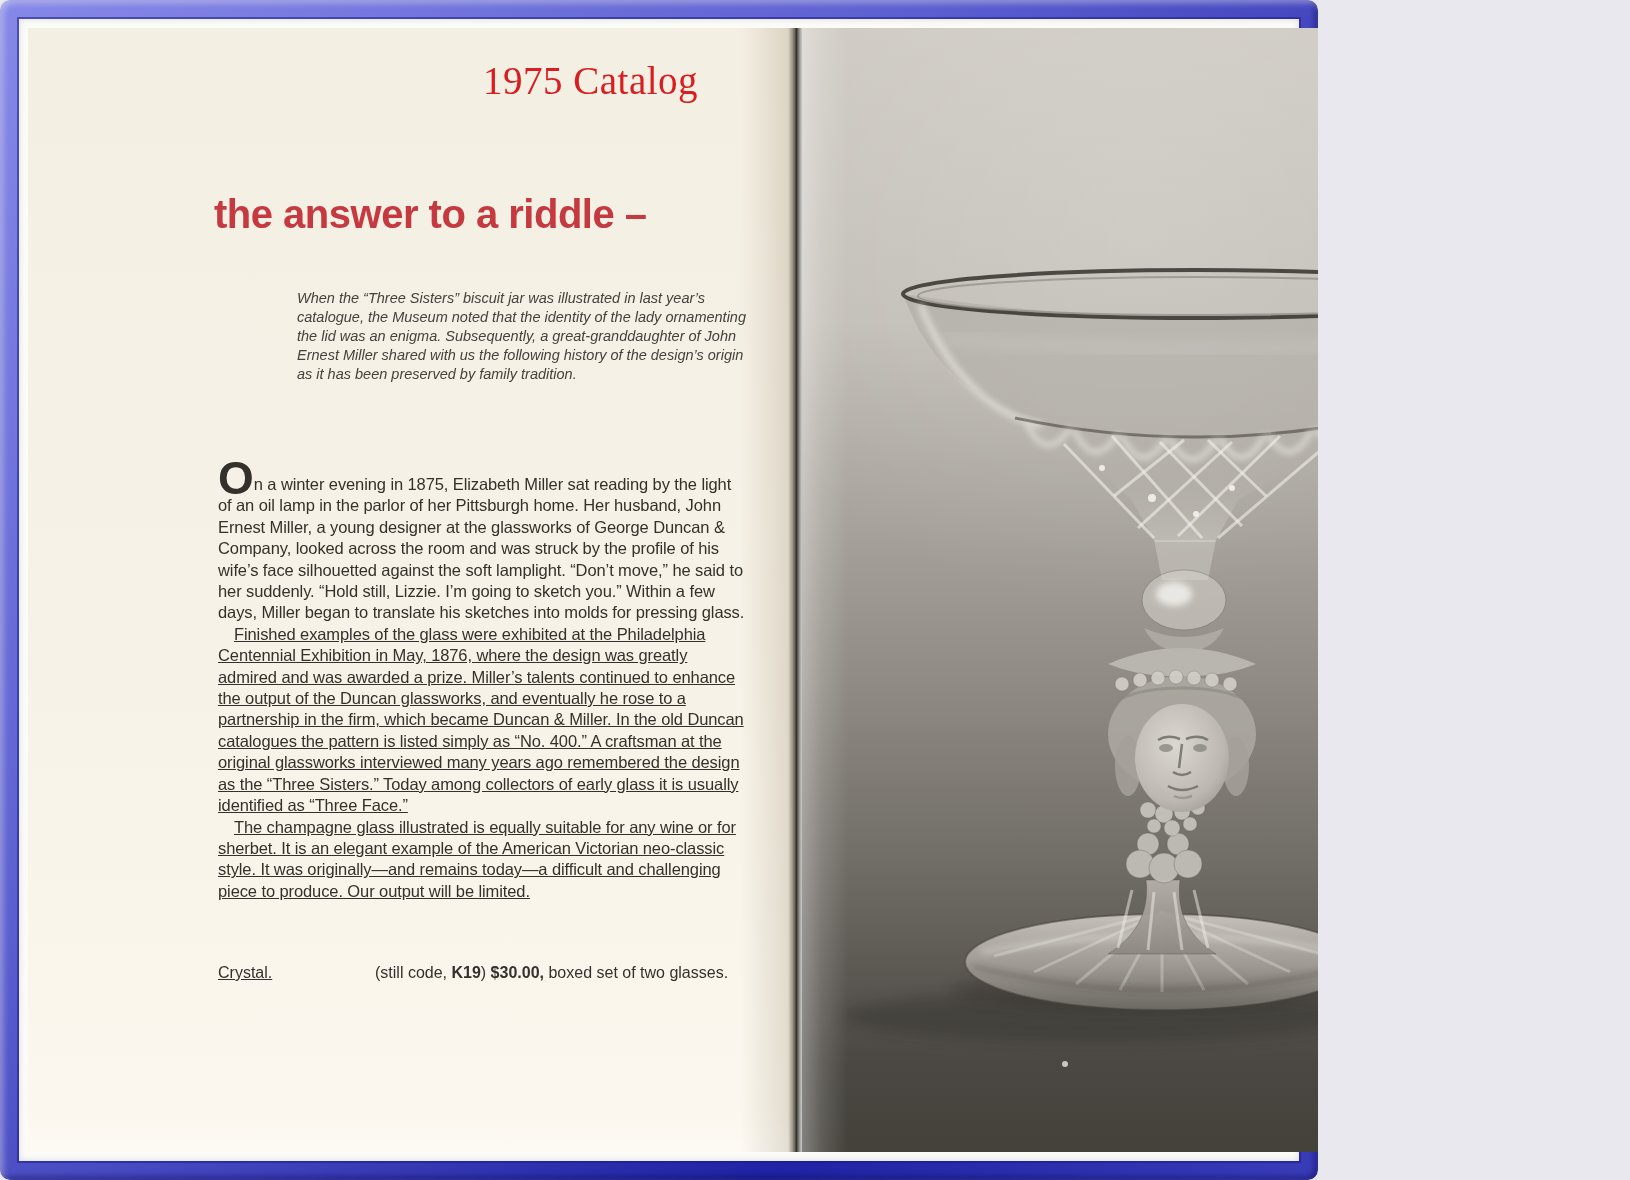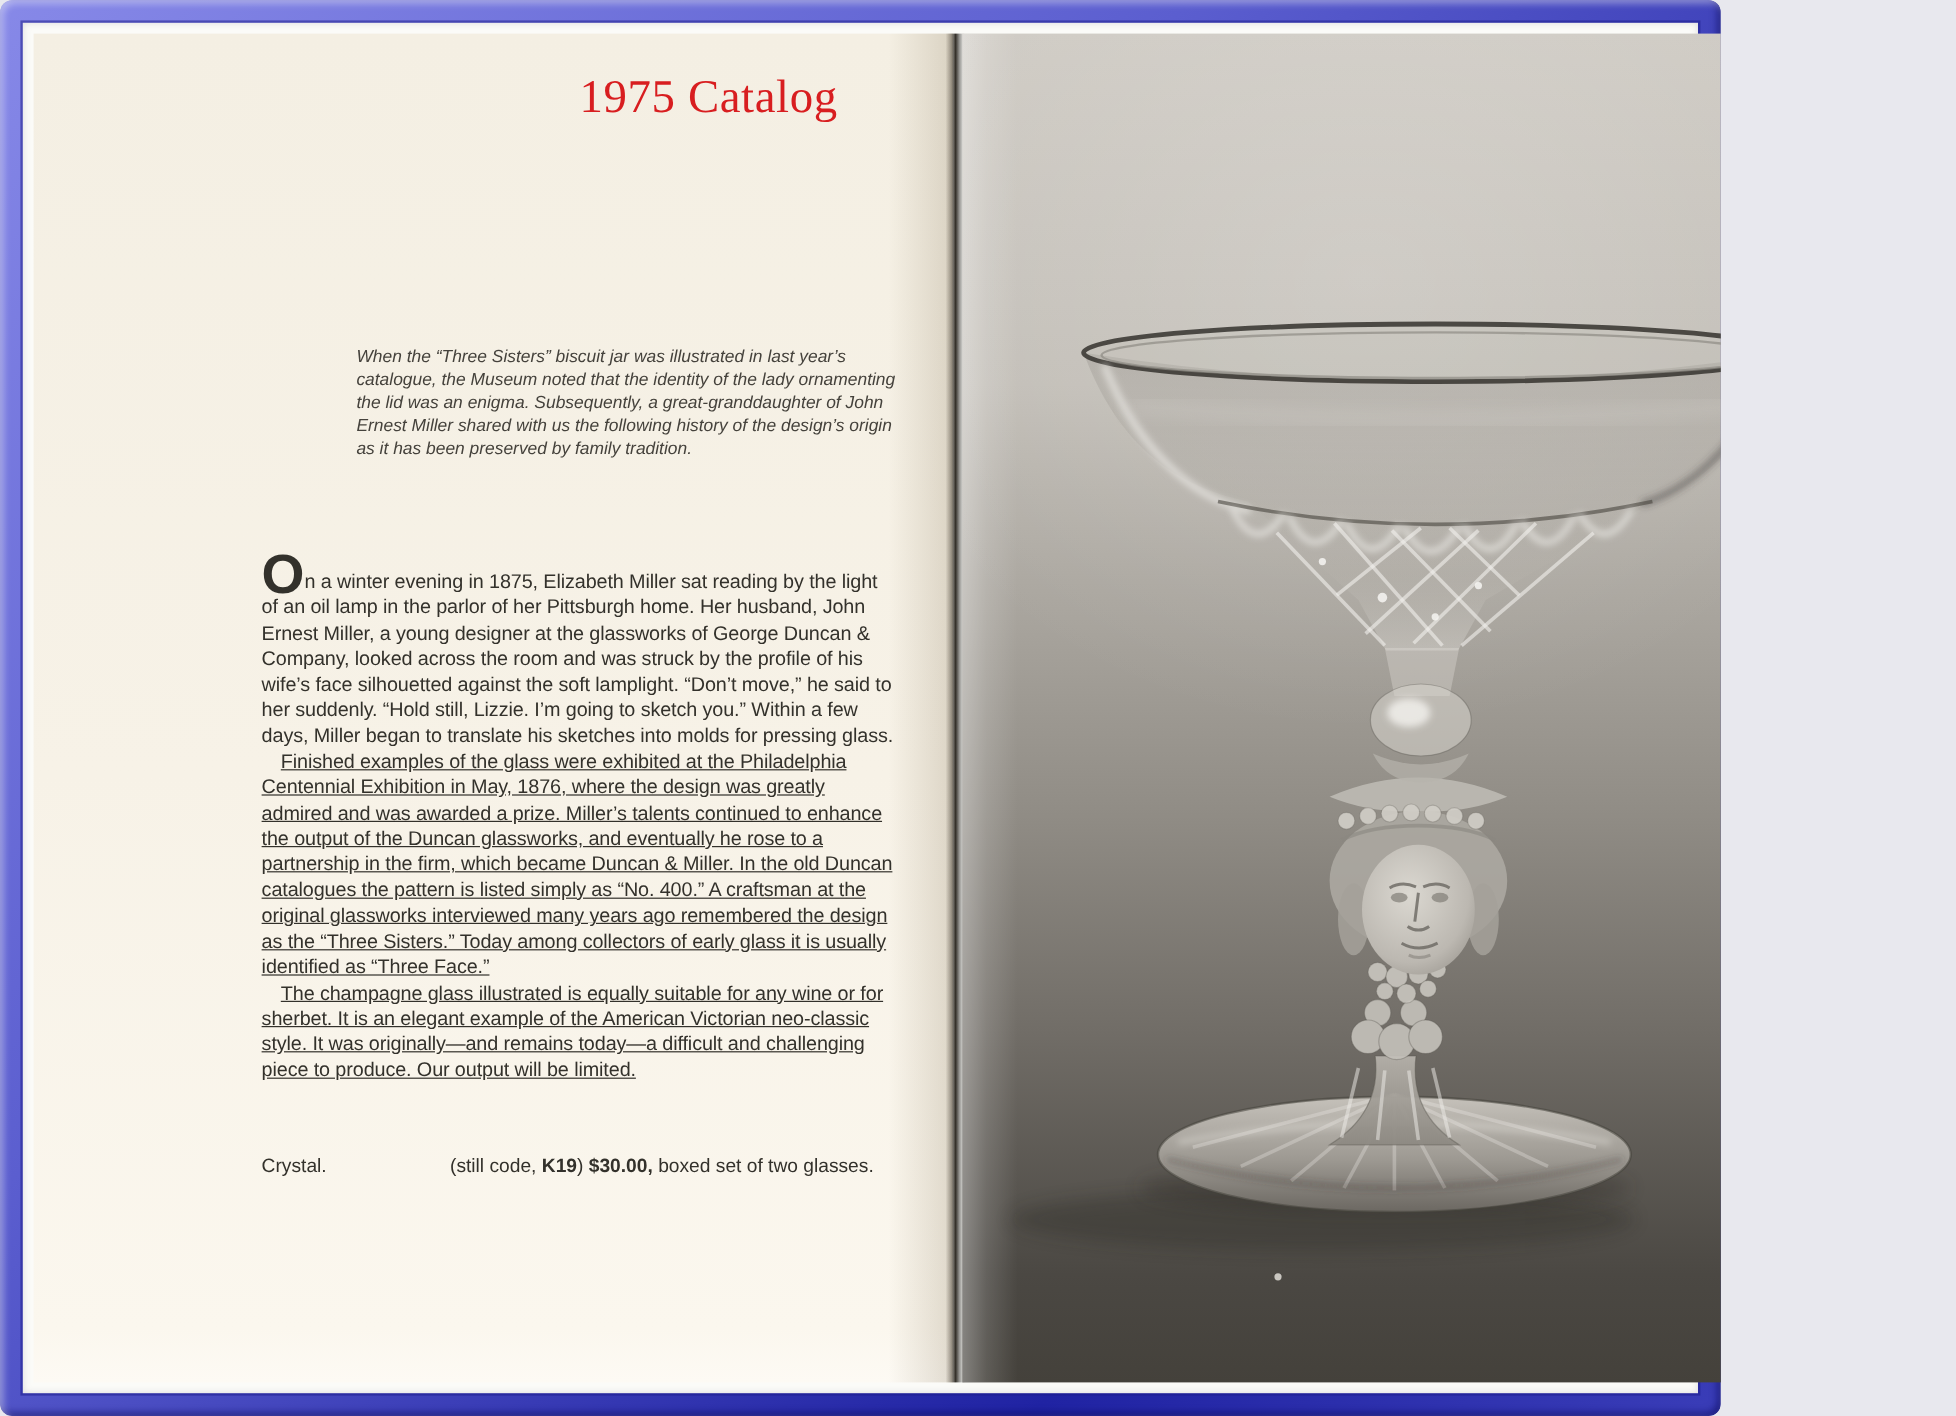--- a/index.html
+++ b/index.html
@@ -1,18 +1,18 @@
 <!DOCTYPE html>
 <html style="--title-red: #d81e20; --heading-red: #c43a40; --body-ink: #33312b; --intro-ink: #45423c; --page-cream: #f7f2e7; --frame-blue-light: #8789e8; --frame-blue-dark: #2023a3; --photo-top: #cfcbc4; --photo-mid: #908c85; --photo-bottom: #4b4843;"><head>
 <meta charset="utf-8">
 <style>
   html,body{margin:0;padding:0;background:#e8e8ee;}
   #app{
     position:relative;
-    width:1434px;height:1180px;
+    width:1318px;height:1180px;
     overflow:hidden;
     font-family:"Liberation Sans",sans-serif;
     border-radius:10px;
   }
   
   .frame{
     position:absolute;inset:0;
     background:linear-gradient(135deg,var(--frame-blue-light) 0%,#5b5ecf 38%,var(--frame-blue-dark) 78%,#3a3db8 100%);
     box-shadow:inset 3px 3px 6px rgba(255,255,255,.40),inset -3px -3px 6px rgba(8,8,90,.55);
     border-radius:10px;
@@ -54,21 +54,21 @@
   .body-text p{margin:0;}
   .body-text p.indent{text-indent:16px;text-decoration:underline;}
   .dropcap{
     font-size:46px;font-weight:700;line-height:0;
     position:relative;top:4px;letter-spacing:0;
   }
   .order-line{
     position:absolute;left:190px;top:936px;width:560px;
     font-size:16px;color:var(--body-ink);white-space:nowrap;
   }
-  .order-line .material{display:inline-block;width:157px;}
+  .order-line .material{display:inline-block;width:157px;text-decoration:underline;}
   .order-line b{font-weight:700;}
   
   .gutter{
     position:absolute;left:788px;top:28px;width:16px;height:1124px;
     background:linear-gradient(to right,rgba(70,62,50,0) 0%,rgba(70,62,50,.45) 30%,#332f28 52%,rgba(30,28,24,.45) 72%,rgba(30,28,24,0) 100%);
   }
   
   .photo{
     position:absolute;left:802px;top:28px;width:798px;height:1124px;
     background:
@@ -81,20 +81,21 @@
 </style>
 </head>
 <body>
 
 <div id="app">
   <div class="frame"></div>
   <div class="paper"></div>
 
   <div class="left-page">
     <div class="cat-title">1975 Catalog</div>
+    <h1 class="heading">the answer to a riddle –</h1>
     <p class="intro">When the “Three Sisters” biscuit jar was illustrated in last year’s catalogue, the Museum noted that the identity of the lady ornamenting the lid was an enigma. Subsequently, a great-granddaughter of John Ernest Miller shared with us the following history of the design’s origin as it has been preserved by family tradition.</p>
 
     <div class="body-text">
       <p><span class="dropcap">O</span><span>n a winter evening in 1875, Elizabeth Miller sat reading by the light of an oil lamp in the parlor of her Pittsburgh home. Her husband, John Ernest Miller, a young designer at the glassworks of George Duncan &amp; Company, looked across the room and was struck by the profile of his wife’s face silhouetted against the soft lamplight. “Don’t move,” he said to her suddenly. “Hold still, Lizzie. I’m going to sketch you.” Within a few days, Miller began to translate his sketches into molds for pressing glass.</span></p>
       <p class="indent">Finished examples of the glass were exhibited at the Philadelphia Centennial Exhibition in May, 1876, where the design was greatly admired and was awarded a prize. Miller’s talents continued to enhance the output of the Duncan glassworks, and eventually he rose to a partnership in the firm, which became Duncan &amp; Miller. In the old Duncan catalogues the pattern is listed simply as “No. 400.” A craftsman at the original glassworks interviewed many years ago remembered the design as the “Three Sisters.” Today among collectors of early glass it is usually identified as “Three Face.”</p>
       <p class="indent">The champagne glass illustrated is equally suitable for any wine or for sherbet. It is an elegant example of the American Victorian neo-classic style. It was originally—and remains today—a difficult and challenging piece to produce. Our output will be limited.</p>
     </div>
 
     <div class="order-line"><span class="material">Crystal.</span><span><span>(still code, </span><b>K19</b><span>) </span><b>$30.00,</b><span> boxed set of two glasses.</span></span></div>
   </div>

